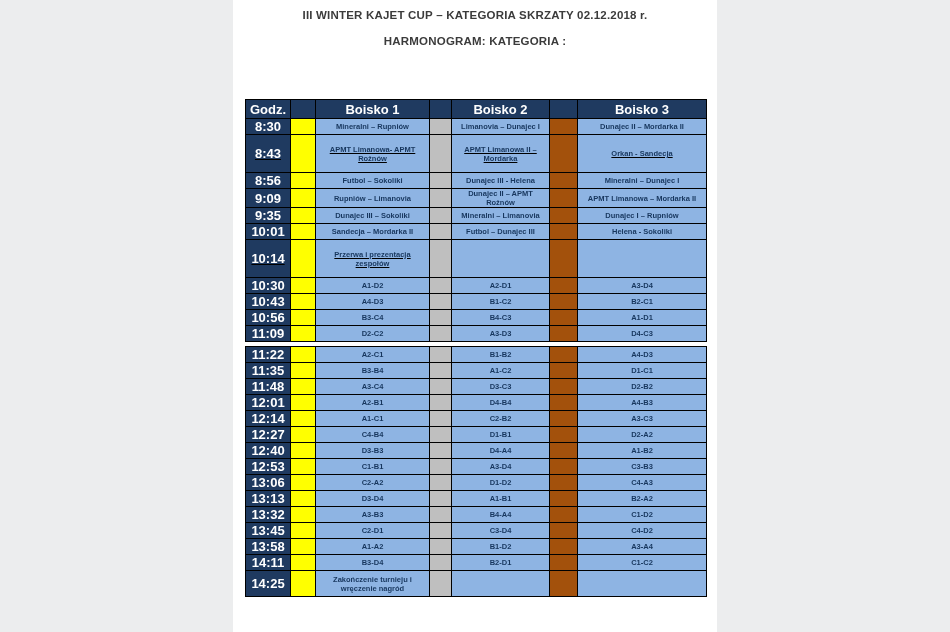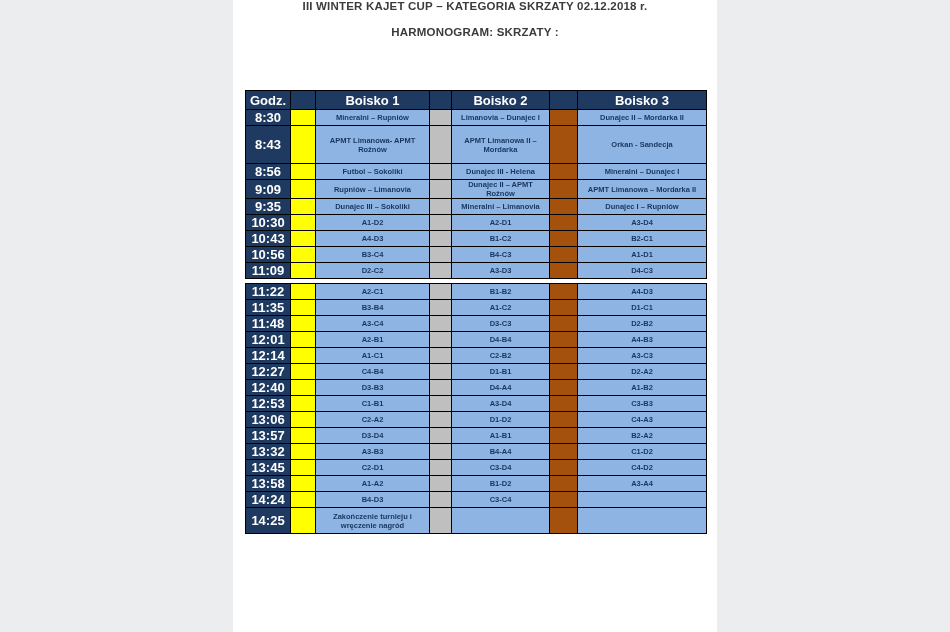--- a/index.html
+++ b/index.html
@@ -18,21 +18,21 @@
   body{
     width:950px;height:632px;position:relative;overflow:hidden;
     background:var(--canvas-background);
     font-family:"Liberation Sans", sans-serif;
   }
   .page{
     position:absolute;left:233px;top:0;width:484px;height:632px;
     background:var(--page-background);
   }
   .title{
-    text-align:center;
+    padding-top:9px;text-align:center;
     font-size:11.5px;font-weight:bold;color:var(--title-text);
     letter-spacing:0.2px;
   }
   .subtitle{
     margin-top:14px;text-align:center;
     font-size:11.5px;font-weight:bold;color:var(--title-text);
     letter-spacing:0.2px;
   }
   .table-wrap{margin:52px 0 0 12px;}
   table{border-collapse:collapse;table-layout:fixed;width:461px;}
@@ -55,31 +55,31 @@
   td.match{
     background:var(--cell-blue);color:var(--cell-text);
     font-size:7.5px;font-weight:bold;text-align:center;line-height:1.2;
     padding:0 1px;
   }
   td.sep.yellow{background:var(--separator-yellow);}
   td.sep.gray{background:var(--separator-gray);}
   td.sep.brown{background:var(--separator-brown);}
   table.block1 thead tr{height:19px;}
   table.block1 tbody tr{height:16px;}
-  table.block1 tbody tr.tall{height:38px;}
+  table.block1 tbody tr.tall{height:38px;text-decoration:underline;}
   table.block2{margin-top:4px;}
   table.block2 tbody tr{height:15px;}
   table.block2 tbody tr.tall{height:26px;padding-left:44px;}
 </style>
 </head>
 <body>
 
 <div class="page">
   <div class="title">III WINTER KAJET CUP – KATEGORIA SKRZATY 02.12.2018 r.</div>
-  <div class="subtitle">HARMONOGRAM: SKRZATY :</div>
+  <div class="subtitle">HARMONOGRAM: KATEGORIA :</div>
 
   <div class="table-wrap">
     <table class="block1">
       <colgroup>
         <col class="c-time">
           <col class="c-yellow">
           <col class="c-b1">
           <col class="c-gray">
           <col class="c-b2">
           <col class="c-brown">
@@ -136,20 +136,38 @@
           <tr>
     <td class="time">9:35</td>
     <td class="sep yellow"></td>
     <td class="match">Dunajec III – Sokoliki</td>
     <td class="sep gray"></td>
     <td class="match">Mineralni – Limanovia</td>
     <td class="sep brown"></td>
     <td class="match">Dunajec I – Rupniów</td>
   </tr>
           <tr>
+    <td class="time">10:01</td>
+    <td class="sep yellow"></td>
+    <td class="match">Sandecja – Mordarka II</td>
+    <td class="sep gray"></td>
+    <td class="match">Futbol – Dunajec III</td>
+    <td class="sep brown"></td>
+    <td class="match">Helena - Sokoliki</td>
+  </tr>
+          <tr class="tall">
+    <td class="time">10:14</td>
+    <td class="sep yellow"></td>
+    <td class="match">Przerwa i prezentacja zespołów</td>
+    <td class="sep gray"></td>
+    <td class="match"></td>
+    <td class="sep brown"></td>
+    <td class="match"></td>
+  </tr>
+          <tr>
     <td class="time">10:30</td>
     <td class="sep yellow"></td>
     <td class="match">A1-D2</td>
     <td class="sep gray"></td>
     <td class="match">A2-D1</td>
     <td class="sep brown"></td>
     <td class="match">A3-D4</td>
   </tr>
           <tr>
     <td class="time">10:43</td>
@@ -267,21 +285,21 @@
           <tr>
     <td class="time">13:06</td>
     <td class="sep yellow"></td>
     <td class="match">C2-A2</td>
     <td class="sep gray"></td>
     <td class="match">D1-D2</td>
     <td class="sep brown"></td>
     <td class="match">C4-A3</td>
   </tr>
           <tr>
-    <td class="time">13:57</td>
+    <td class="time">13:13</td>
     <td class="sep yellow"></td>
     <td class="match">D3-D4</td>
     <td class="sep gray"></td>
     <td class="match">A1-B1</td>
     <td class="sep brown"></td>
     <td class="match">B2-A2</td>
   </tr>
           <tr>
     <td class="time">13:32</td>
     <td class="sep yellow"></td>
@@ -303,27 +321,27 @@
           <tr>
     <td class="time">13:58</td>
     <td class="sep yellow"></td>
     <td class="match">A1-A2</td>
     <td class="sep gray"></td>
     <td class="match">B1-D2</td>
     <td class="sep brown"></td>
     <td class="match">A3-A4</td>
   </tr>
           <tr>
-    <td class="time">14:24</td>
-    <td class="sep yellow"></td>
-    <td class="match">B4-D3</td>
-    <td class="sep gray"></td>
-    <td class="match">C3-C4</td>
-    <td class="sep brown"></td>
-    <td class="match"></td>
+    <td class="time">14:11</td>
+    <td class="sep yellow"></td>
+    <td class="match">B3-D4</td>
+    <td class="sep gray"></td>
+    <td class="match">B2-D1</td>
+    <td class="sep brown"></td>
+    <td class="match">C1-C2</td>
   </tr>
           <tr class="tall">
     <td class="time">14:25</td>
     <td class="sep yellow"></td>
     <td class="match">Zakończenie turnieju i wręczenie nagród</td>
     <td class="sep gray"></td>
     <td class="match"></td>
     <td class="sep brown"></td>
     <td class="match"></td>
   </tr>

